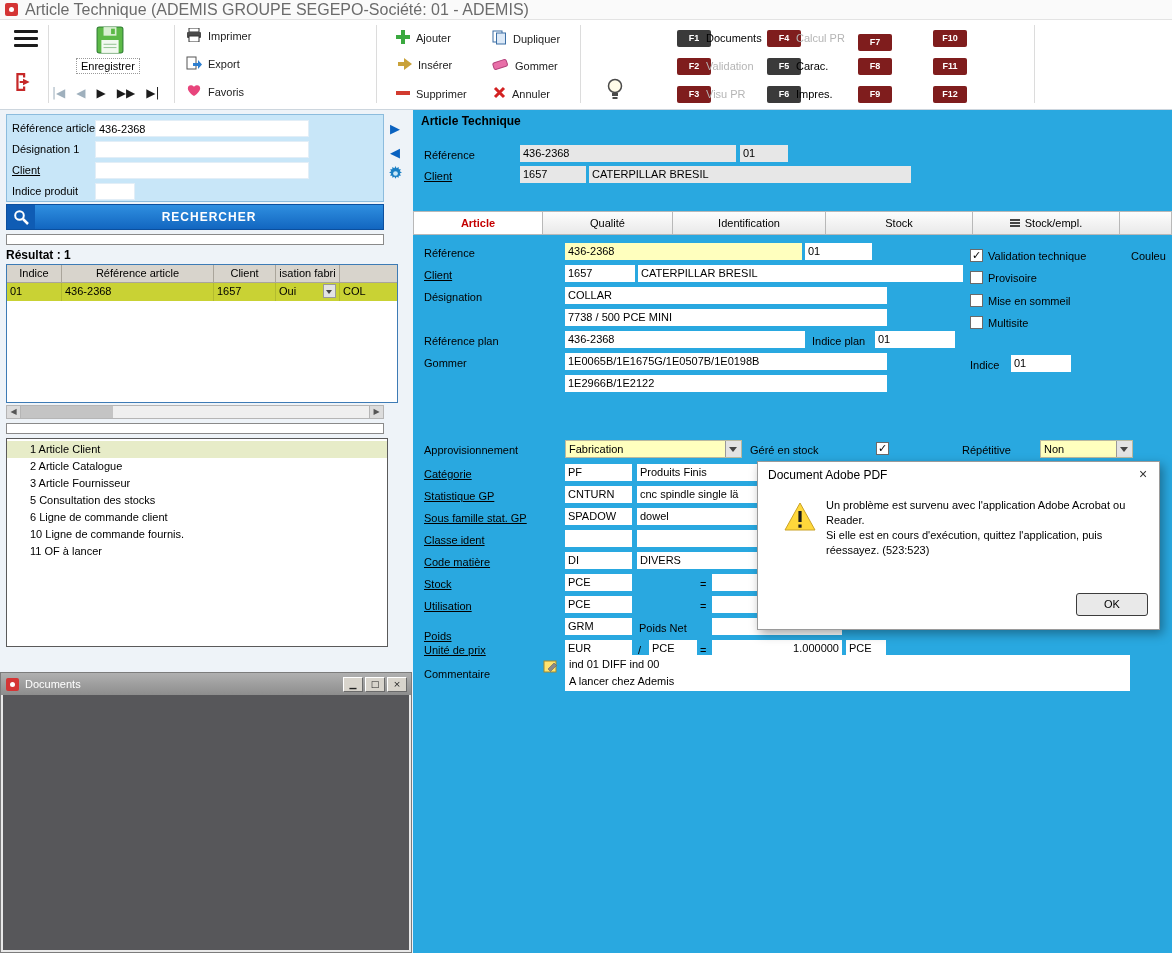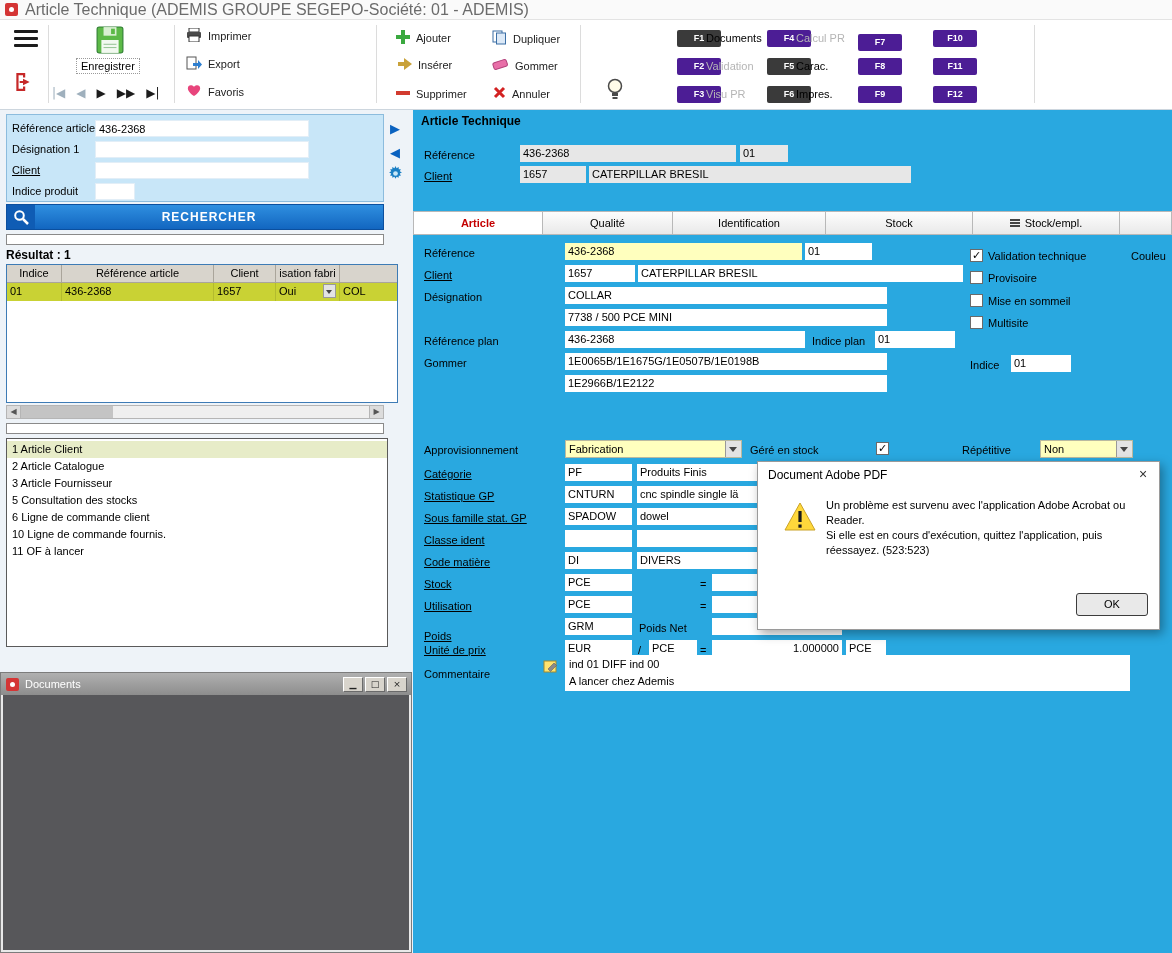--- a/index.html
+++ b/index.html
@@ -27,23 +27,23 @@
 .vsep{position:absolute;top:5px;width:1px;height:78px;background:#dcdcdc}
 .burger{position:absolute;left:14px;top:10px;width:26px;height:20px;cursor:pointer}
 .burger i{display:block;width:24px;height:3px;background:#1c1c1c;margin:0 0 4px 0;border-radius:1px}
 .tbbtn{position:absolute;display:flex;align-items:center;gap:6px;cursor:pointer}
 .tbbtn .tl{font-size:11px;color:#222;white-space:nowrap}
 .savelbl{border:1px dotted #9a9a9a;padding:1px 4px}
 .nav{position:absolute;left:52px;top:66px;display:flex;gap:11px;font-size:12px;font-family:"DejaVu Sans",sans-serif}
 .nav span{cursor:pointer}
 .nav .off{color:#9fb0bd}
 .nav .on{color:#1c1c1c}
-.fkey{position:absolute;width:44px;height:17px;border-radius:2px;font-size:9px;font-weight:bold;color:#fff;text-align:center;line-height:17px;cursor:pointer}
+.fkey{position:absolute;width:34px;height:17px;border-radius:2px;font-size:9px;font-weight:bold;color:#fff;text-align:center;line-height:17px;cursor:pointer}
 .fkey.on{background:#3a3a3a}
-.fkey.off{background:#4c1d95}
+.fkey.off{background:#7f1d1d}
 .fklbl{position:absolute;font-size:11px;white-space:nowrap;line-height:17px}
 .fklbl.off{color:#b5b5b5}
 
 #left{position:absolute;left:0;top:110px;width:413px;height:843px;background:#eef3f8}
 #searchbox{position:absolute;left:6px;top:4px;width:378px;height:88px;background:#c8e6f8;border:1px solid #8cbcdd}
 #searchbox .lbl{font-size:11px}
 #searchbox .fld{border:1px solid #e2eef7}
 .sideico{position:absolute;font-family:"DejaVu Sans",sans-serif;color:#0a62c0;font-size:13px;cursor:pointer;line-height:14px}
 #btn-rech{position:absolute;left:6px;top:94px;width:378px;height:26px;background:linear-gradient(#2f8fe0,#1266c0);border:1px solid #0b4f9e;display:flex;align-items:center;cursor:pointer}
 #btn-rech .mag{width:28px;height:24px;background:#0f5cb4;display:flex;align-items:center;justify-content:center}
@@ -54,21 +54,21 @@
 .trow{display:flex;height:18px}
 .hcell{background:#d8d4cc;border-right:1px solid #aaa59b;border-bottom:1px solid #aaa59b;line-height:17px;padding:0 3px;overflow:hidden;white-space:nowrap;text-align:center}
 .dcell{background:#c9d234;border-right:1px solid #b3bb2e;line-height:17px;padding:0 3px;overflow:hidden;white-space:nowrap}
 .dcell .mini-dd{float:right;width:13px;height:14px;background:#e3e3e3;border:1px solid #999;position:relative;margin-top:1px}
 .mini-dd::after{content:"";position:absolute;left:2px;top:5px;border:3px solid transparent;border-top:4px solid #444}
 .hscroll{position:absolute;left:6px;top:295px;width:378px;height:14px;background:#efefef;border:1px solid #b5b5b5;display:flex}
 .sbtn{width:14px;height:12px;background:#dcdcdc;border-right:1px solid #b5b5b5;font-size:8px;line-height:12px;text-align:center;color:#555;cursor:pointer}
 .sbtn.r{border-right:none;border-left:1px solid #b5b5b5}
 .thumb{width:92px;height:12px;background:#c4c4c4;cursor:pointer}
 #navlist{position:absolute;left:6px;top:328px;width:382px;height:209px;background:#fff;border:1px solid #5a5a5a;padding-top:2px}
-.litem{height:17px;line-height:17px;padding-left:5px;white-space:nowrap;overflow:hidden;cursor:pointer}
+.litem{height:17px;line-height:17px;padding-left:23px;white-space:nowrap;overflow:hidden;cursor:pointer}
 .litem.sel{background:#e7ecc8}
 
 #docwin{position:absolute;left:0;top:562px;width:412px;height:281px;border:1px solid #7c7c7c;background:#e9e9e9}
 #docwin .dtitle{height:22px;background:linear-gradient(#b0b0b0,#8d8d8d);display:flex;align-items:center;color:#fff}
 #docwin .dtitle .tx{margin-left:6px;font-size:11px}
 .dw-btn{width:20px;height:15px;background:#d8d4cc;border:1px solid #fff;border-right-color:#6a6a6a;border-bottom-color:#6a6a6a;margin-left:2px;font-size:9px;line-height:13px;text-align:center;color:#222;cursor:pointer;font-family:"DejaVu Sans",sans-serif}
 #docwin .dbody{position:absolute;left:2px;top:22px;right:2px;bottom:2px;background:#57575a}
 
 #right{position:absolute;left:413px;top:110px;width:759px;height:843px;background:#29a8e0}
 #right .hdr{position:absolute;left:8px;top:4px;font-weight:bold;font-size:12px}

